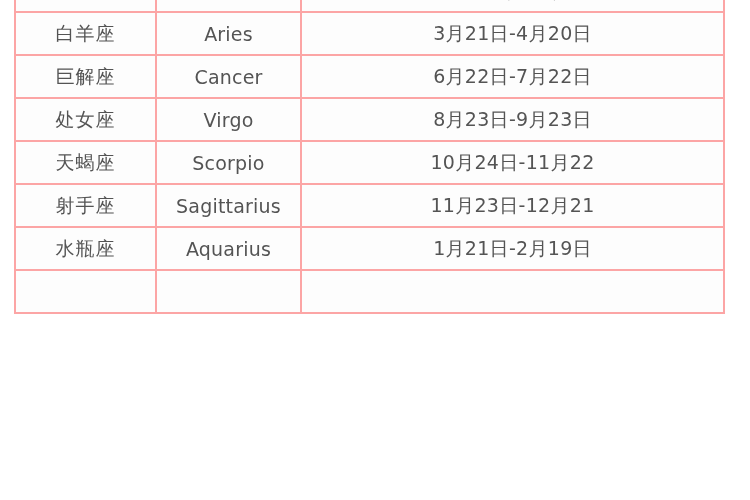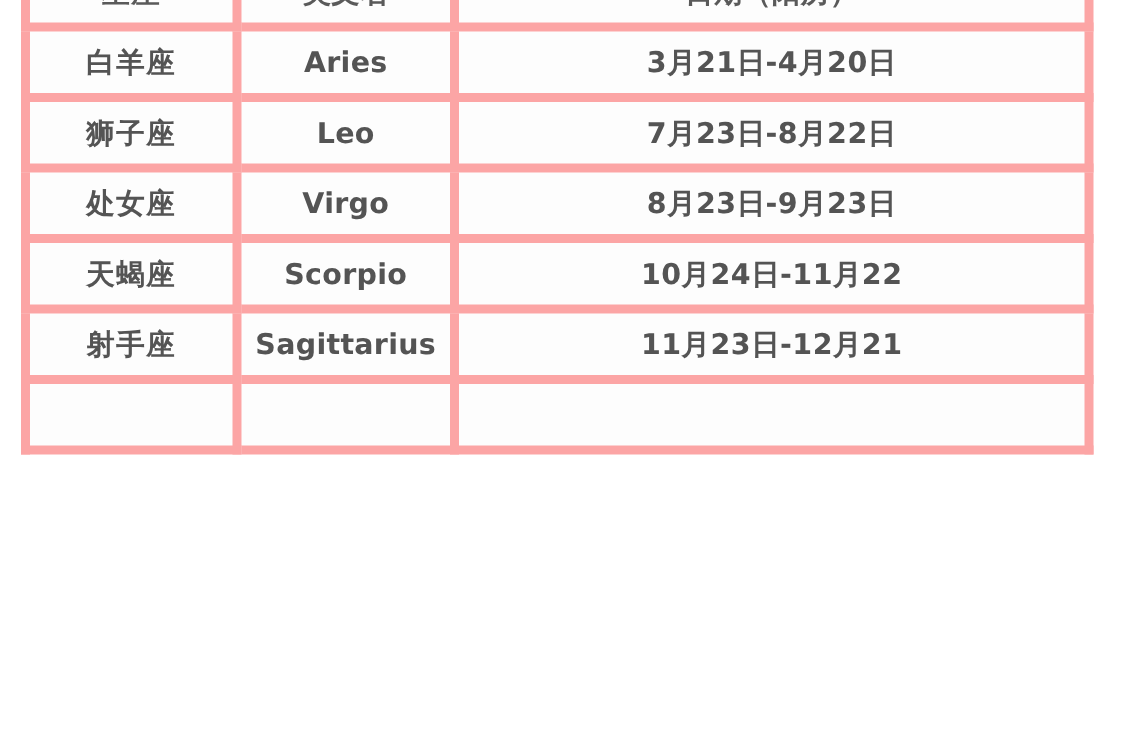--- a/index.html
+++ b/index.html
@@ -38,28 +38,28 @@
     width: 709px;
     background: #fefefe;
   }
 
   table.zodiac-table col.c-cn { width: 141px; }
   table.zodiac-table col.c-en { width: 145px; }
   table.zodiac-table col.c-dt { width: 423px; }
 
   table.zodiac-table th,
   table.zodiac-table td {
-    border: 6px solid #fca5a5;
+    border: 2px solid #fca5a5;
     height: 41px;
     padding: 0 2px;
     text-align: center;
     vertical-align: middle;
     color: #545454;
     background: #fdfdfd;
-    font-weight: 700;
+    font-weight: 400;
     white-space: nowrap;
     overflow: hidden;
   }
 
   table.zodiac-table th {
     color: #5a5a5a;
     background: #fdfdfd;
   }
 
   
@@ -108,40 +108,45 @@
           <th class="date-range">日期（阳历）</th>
         </tr>
       </thead>
       <tbody>
         <tr>
           <td class="cn-name">白羊座</td>
           <td class="en-name">Aries</td>
           <td class="date-range">3月21日-4月20日</td>
         </tr>
         <tr>
-          <td class="cn-name">狮子座</td>
-          <td class="en-name">Leo</td>
-          <td class="date-range">7月23日-8月22日</td>
+          <td class="cn-name">巨解座</td>
+          <td class="en-name">Cancer</td>
+          <td class="date-range">6月22日-7月22日</td>
         </tr>
         <tr>
           <td class="cn-name">处女座</td>
           <td class="en-name">Virgo</td>
           <td class="date-range">8月23日-9月23日</td>
         </tr>
         <tr>
           <td class="cn-name">天蝎座</td>
           <td class="en-name">Scorpio</td>
           <td class="date-range">10月24日-11月22</td>
         </tr>
         <tr>
           <td class="cn-name">射手座</td>
           <td class="en-name">Sagittarius</td>
           <td class="date-range">11月23日-12月21</td>
         </tr>
         <tr>
+          <td class="cn-name">水瓶座</td>
+          <td class="en-name">Aquarius</td>
+          <td class="date-range">1月21日-2月19日</td>
+        </tr>
+        <tr>
           <td class="cn-name"></td>
           <td class="en-name"></td>
           <td class="date-range"></td>
         </tr>
       </tbody>
     </table>
   </div>
 </div>
 
 </body></html>

